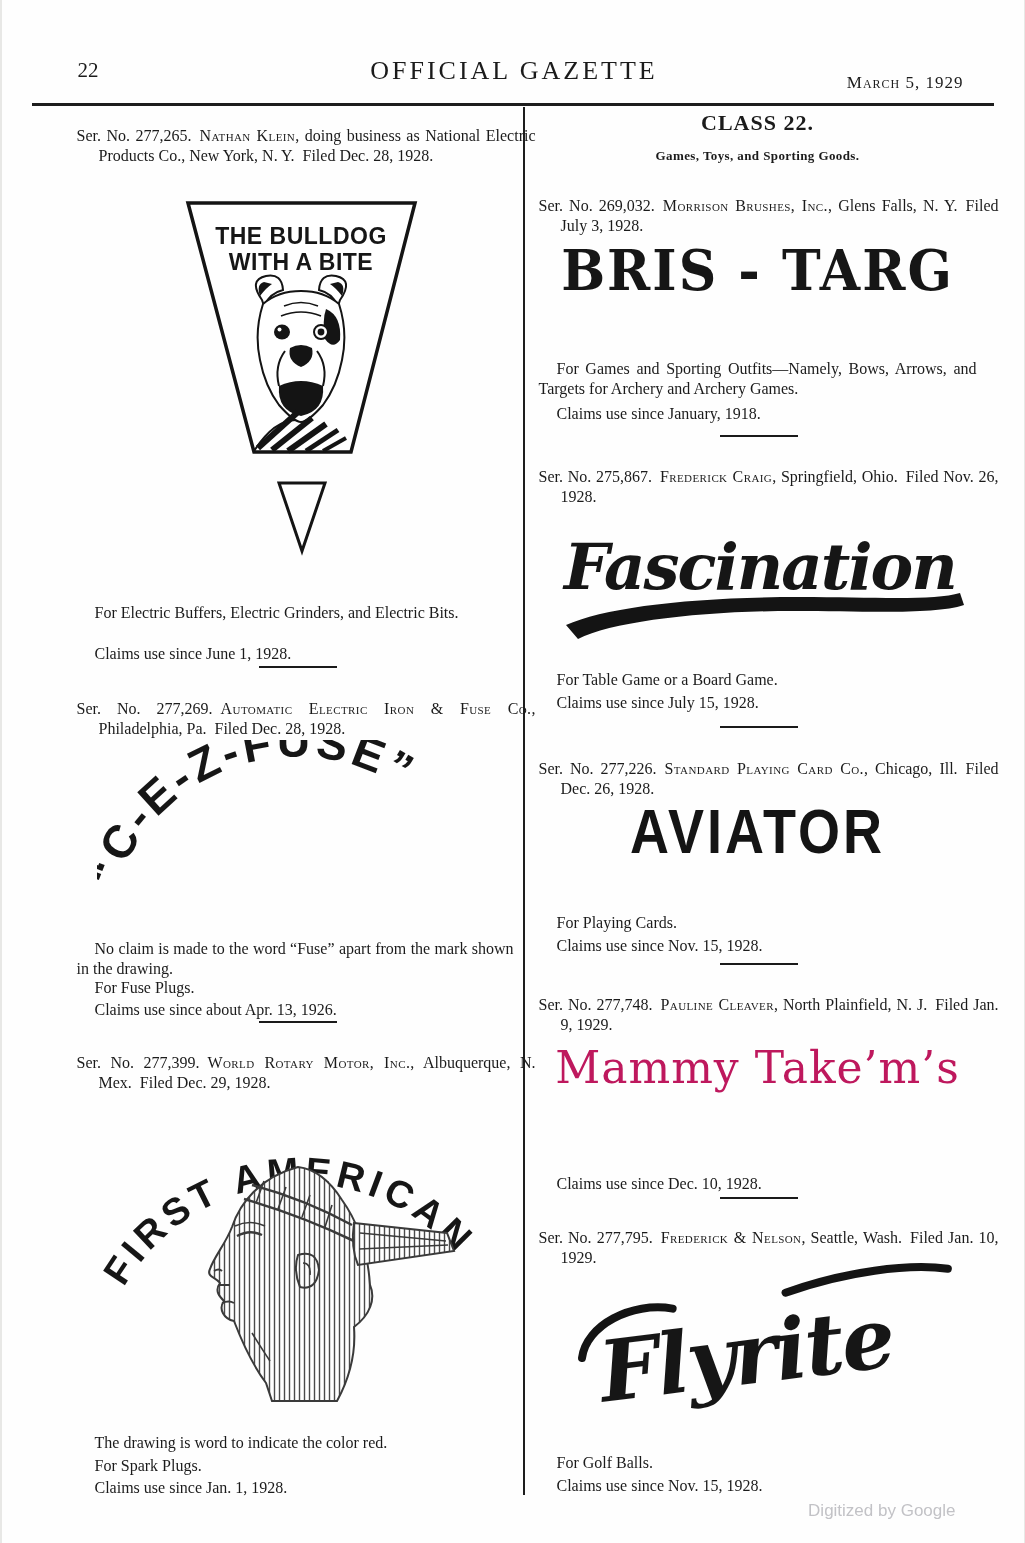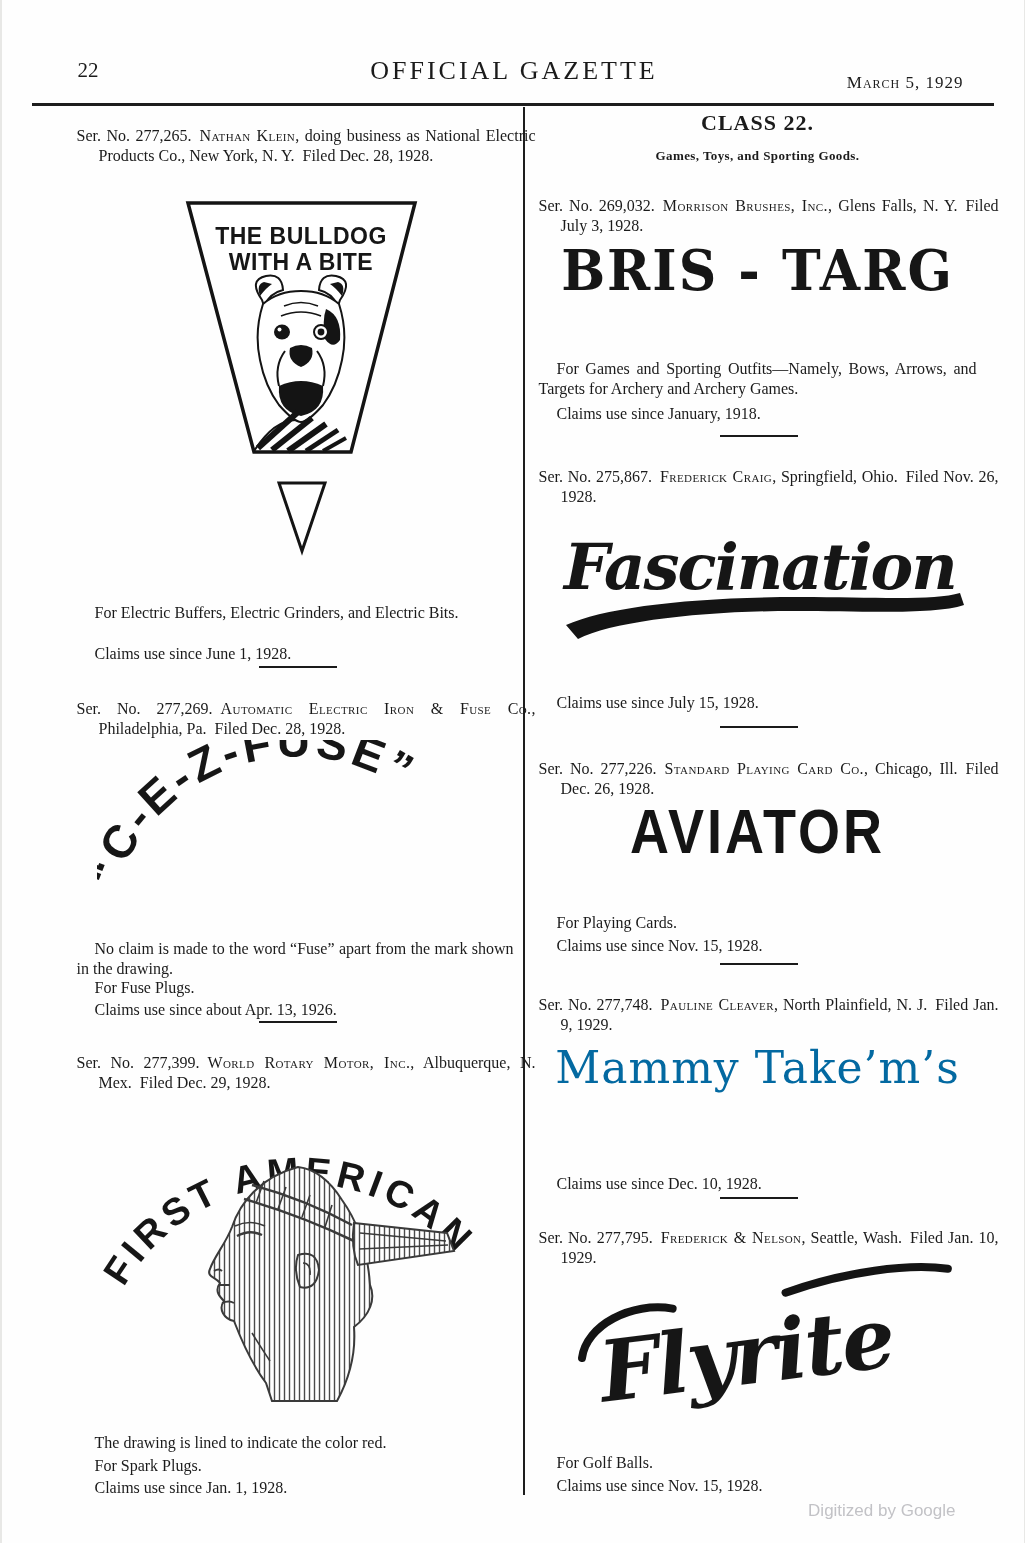--- a/index.html
+++ b/index.html
@@ -35,21 +35,21 @@
   .mark-bristarg{
     font-family:"DejaVu Serif", serif;font-weight:900;font-size:52px;
     text-align:center;letter-spacing:2px;transform:scaleY(1.08);color:#161616;
   }
   .mark-aviator{
     font-family:"Liberation Sans", sans-serif;font-weight:bold;font-size:54px;
     text-align:center;letter-spacing:3px;transform:scaleY(1.18);color:#141414;
   }
   .mark-mammy{
     font-family:"DejaVu Serif", serif;font-size:44px;
-    text-align:center;letter-spacing:1px;color:#0369a1;
+    text-align:center;letter-spacing:1px;color:#be185d;
   }
   .watermark{
     right:68px;bottom:22px;
     font-family:"Liberation Sans", sans-serif;font-size:17px;color:#c2c2c6;
   }
   svg text{fill:#161616;}
 </style>
 </head>
 <body>
 
@@ -155,38 +155,39 @@
       <path d="M133,123 Q148,116 163,123" stroke-width="1.6"></path>
 
       <path d="M112,168 Q117,165 120,168" stroke-width="2"></path>
       <path d="M117,182 L128,182" stroke-width="2"></path>
       <path d="M120,200 Q127,197 132,200" stroke-width="1.8"></path>
 
       <path d="M150,230 Q160,246 168,258" stroke-width="1.6"></path>
     </g>
   </svg>
 
-  <p class="abs lcol para" style="top:1417px;">The drawing is lined to indicate the color red.</p>
+  <p class="abs lcol para" style="top:1417px;">The drawing is word to indicate the color red.</p>
   <p class="abs lcol para" style="top:1440px;">For Spark Plugs.</p>
   <p class="abs lcol para" style="top:1462px;">Claims use since Jan. 1, 1928.</p>
 
   <div class="abs rcol class-head" style="top:110px;">CLASS 22.</div>
   <div class="abs rcol class-sub" style="top:148px;">Games, Toys, and Sporting Goods.</div>
 
   <p class="abs rcol serial" style="top:180px;"><span>Ser. No. 269,032.</span> <span class="sc">Morrison Brushes, Inc.</span><span>, Glens Falls, N. Y. Filed July 3, 1928.</span></p>
   <div class="abs rcol mark-bristarg" style="top:240px;">BRIS - TARG</div>
   <p class="abs rcol para" style="top:343px;">For Games and Sporting Outfits—Namely, Bows, Arrows, and Targets for Archery and Archery Games.</p>
   <p class="abs rcol para" style="top:388px;">Claims use since January, 1918.</p>
   <div class="abs sep" style="left:718px;top:435px;"></div>
 
   <p class="abs rcol serial" style="top:451px;"><span>Ser. No. 275,867.</span> <span class="sc">Frederick Craig</span><span>, Springfield, Ohio. Filed Nov. 26, 1928.</span></p>
   <svg class="abs" style="left:540px;top:495px;" width="440" height="150" viewBox="0 0 440 150">
     <path d="M24,130 C64,112 150,102 258,102 C330,102 392,106 418,98 L422,110 C392,120 322,116 252,116 C162,116 72,126 36,144 Z" fill="#141414"></path>
     <text x="22" y="94" font-family="DejaVu Serif, serif" font-style="italic" font-weight="bold" font-size="64" letter-spacing="-2">Fascination</text>
   </svg>
+  <p class="abs rcol para" style="top:654px;">For Table Game or a Board Game.</p>
   <p class="abs rcol para" style="top:677px;">Claims use since July 15, 1928.</p>
   <div class="abs sep" style="left:718px;top:726px;"></div>
 
   <p class="abs rcol serial" style="top:743px;"><span>Ser. No. 277,226.</span> <span class="sc">Standard Playing Card Co.</span><span>, Chicago, Ill. Filed Dec. 26, 1928.</span></p>
   <div class="abs rcol mark-aviator" style="top:800px;">AVIATOR</div>
   <p class="abs rcol para" style="top:897px;">For Playing Cards.</p>
   <p class="abs rcol para" style="top:920px;">Claims use since Nov. 15, 1928.</p>
   <div class="abs sep" style="left:718px;top:963px;"></div>
 
   <p class="abs rcol serial" style="top:979px;"><span>Ser. No. 277,748.</span> <span class="sc">Pauline Cleaver</span><span>, North Plainfield, N. J. Filed Jan. 9, 1929.</span></p>

